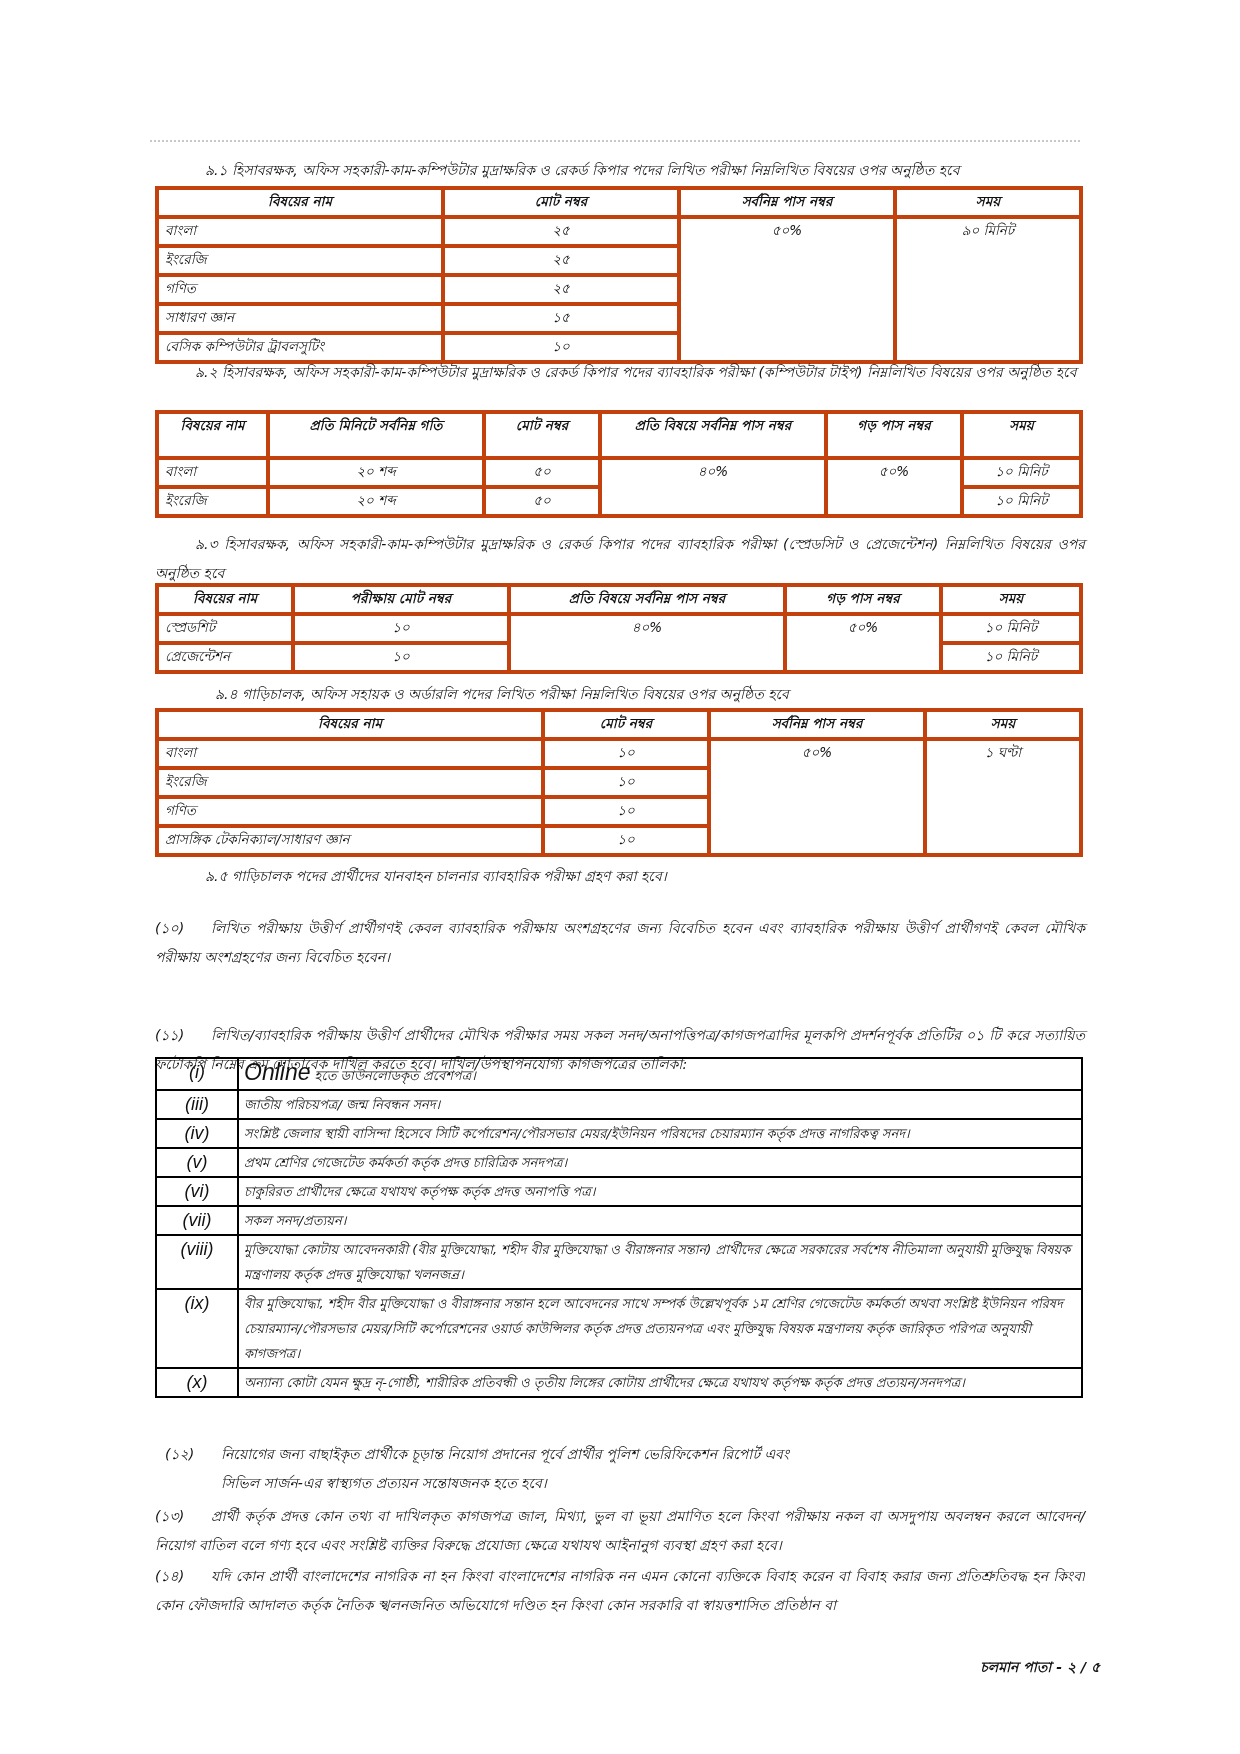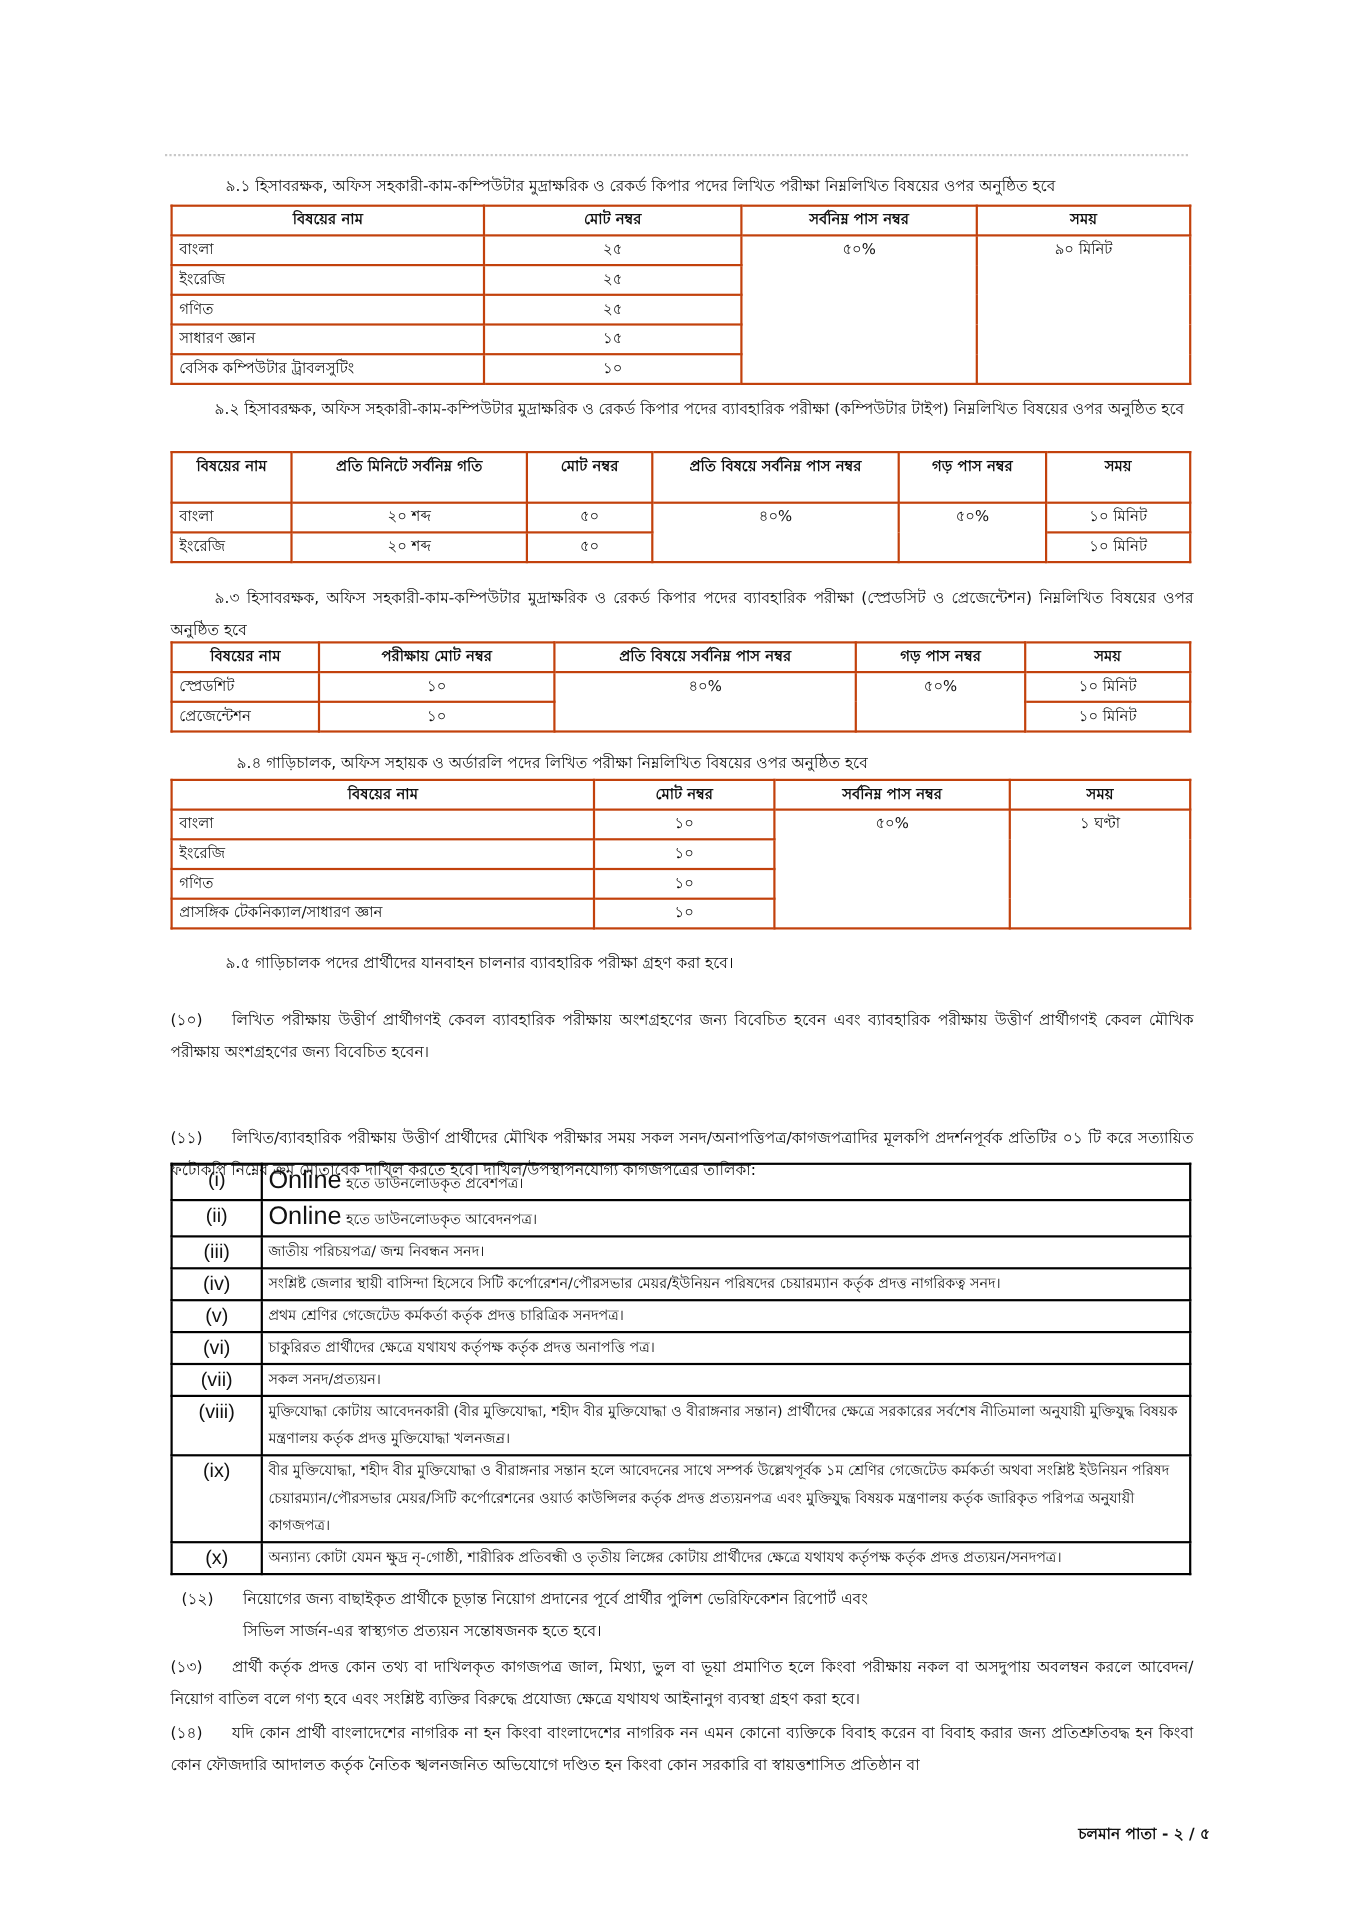--- a/index.html
+++ b/index.html
@@ -1,25 +1,25 @@
 <!DOCTYPE html>
 <html><head>
 <meta charset="utf-8">
 <style>
   html, body { margin: 0; padding: 0; background: #ffffff; }
   body { width: 1240px; height: 1754px; position: relative; overflow: hidden;
          font-family: "DejaVu Sans", "Liberation Sans", sans-serif; color: #111; }
-  .page { position: absolute; left: 0; top: 0; width: 1240px; height: 1624px; }
+  .page { position: absolute; left: 0; top: 0; width: 1240px; height: 1624px; font-style: italic; }
   .cutline { position: absolute; left: 150px; top: 140px; width: 930px; height: 6px;
              border-top: 2px dotted #bbb; opacity: .8; }
   .heading { position: absolute; font-size: 14px; line-height: 24px; }
   .para { position: absolute; left: 155px; width: 930px; font-size: 14px; line-height: 29px;
           text-align: justify; }
   table.grid { position: absolute; border-collapse: collapse; font-size: 13.5px; }
-  table.grid td, table.grid th { border: 2px solid #c2410c; padding: 1px 6px; vertical-align: top; }
+  table.grid td, table.grid th { border: 4px solid #c2410c; padding: 1px 6px; vertical-align: top; }
   table.grid th { font-weight: bold; text-align: center; vertical-align: top; font-size: 13.5px; }
   table.grid td.c { text-align: center; }
   table.docs { position: absolute; left: 155px; top: 1057px; width: 928px; border-collapse: collapse;
                font-size: 13px; }
   table.docs td { border: 2px solid #000; padding: 1px 5px; vertical-align: top; line-height: 25px; }
   table.docs td.num { width: 70px; text-align: center; font-family: "Liberation Sans", sans-serif;
                       font-size: 18px; }
   table.docs .en { font-family: "Liberation Sans", sans-serif; font-size: 23px; }
   .footer { position: absolute; right: 140px; top: 1656px; font-size: 14px; font-weight: bold; }
   .num-label { display: inline-block; width: 56px; }
@@ -158,24 +158,20 @@
     <span class="num-label">(১১)</span><span>লিখিত/ব্যাবহারিক পরীক্ষায় উত্তীর্ণ প্রার্থীদের মৌখিক পরীক্ষার সময় সকল সনদ/অনাপত্তিপত্র/কাগজপত্রাদির মূলকপি প্রদর্শনপূর্বক প্রতিটির ০১ টি করে সত্যায়িত ফটোকপি নিম্নের ক্রম মোতাবেক দাখিল করতে হবে। দাখিল/উপস্থাপনযোগ্য কাগজপত্রের তালিকা:</span>
   </div>
 
   <table class="docs">
     <tbody id="docs-body">
         <tr>
           <td class="num">(i)</td>
           <td><span class="en">Online</span><span> হতে ডাউনলোডকৃত প্রবেশপত্র।</span></td>
         </tr>
         <tr>
-          <td class="num">(ii)</td>
-          <td><span class="en">Online</span><span> হতে ডাউনলোডকৃত আবেদনপত্র।</span></td>
-        </tr>
-        <tr>
           <td class="num">(iii)</td>
           <td><span>জাতীয় পরিচয়পত্র/ জন্ম নিবন্ধন সনদ।</span></td>
         </tr>
         <tr>
           <td class="num">(iv)</td>
           <td><span>সংশ্লিষ্ট জেলার স্থায়ী বাসিন্দা হিসেবে সিটি কর্পোরেশন/পৌরসভার মেয়র/ইউনিয়ন পরিষদের চেয়ারম্যান কর্তৃক প্রদত্ত নাগরিকত্ব সনদ।</span></td>
         </tr>
         <tr>
           <td class="num">(v)</td>
           <td><span>প্রথম শ্রেণির গেজেটেড কর্মকর্তা কর্তৃক প্রদত্ত চারিত্রিক সনদপত্র।</span></td>

